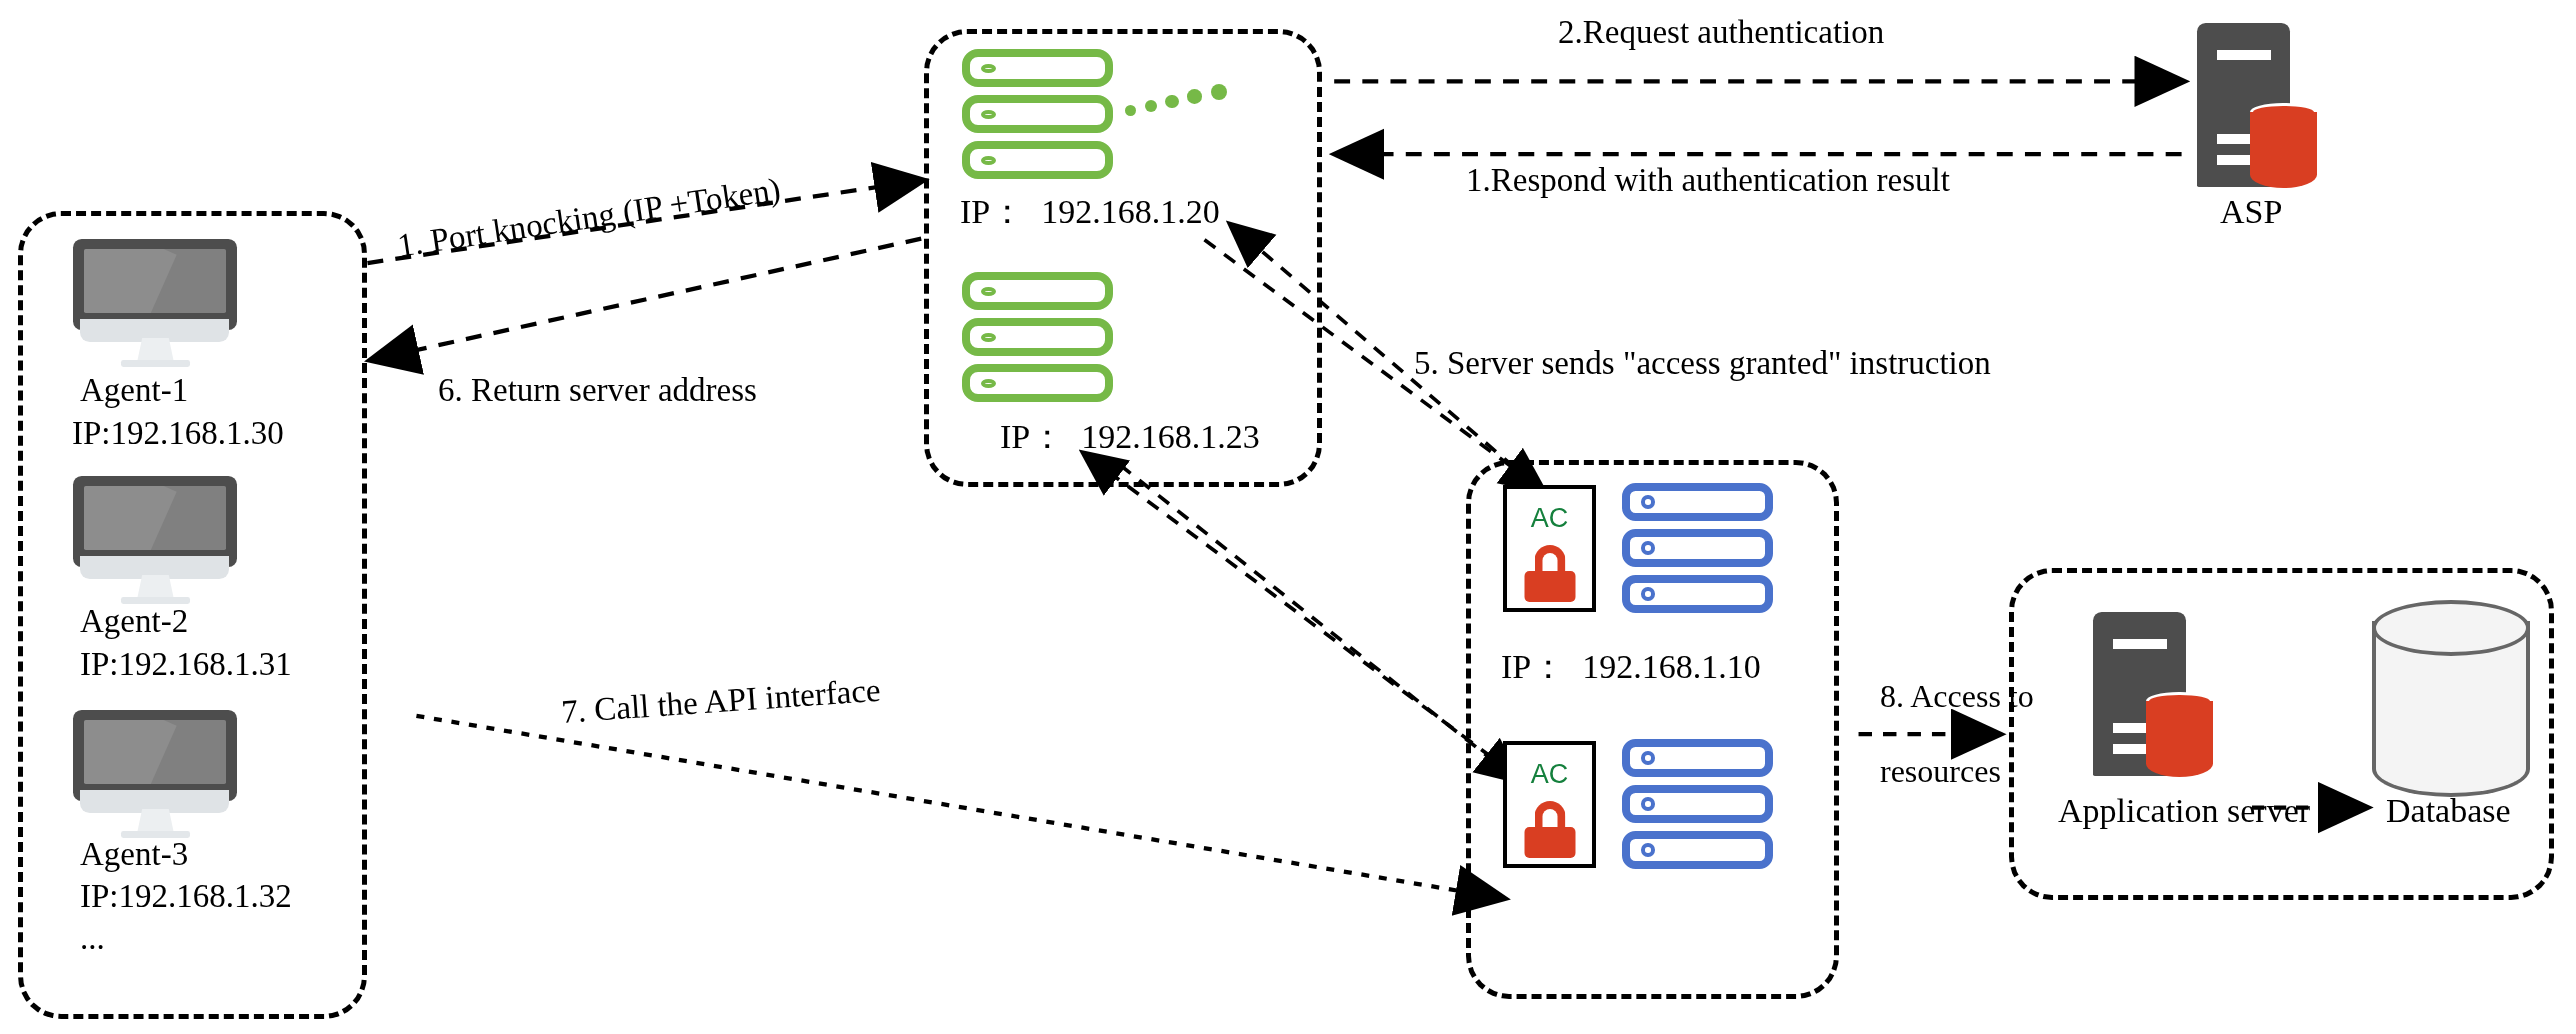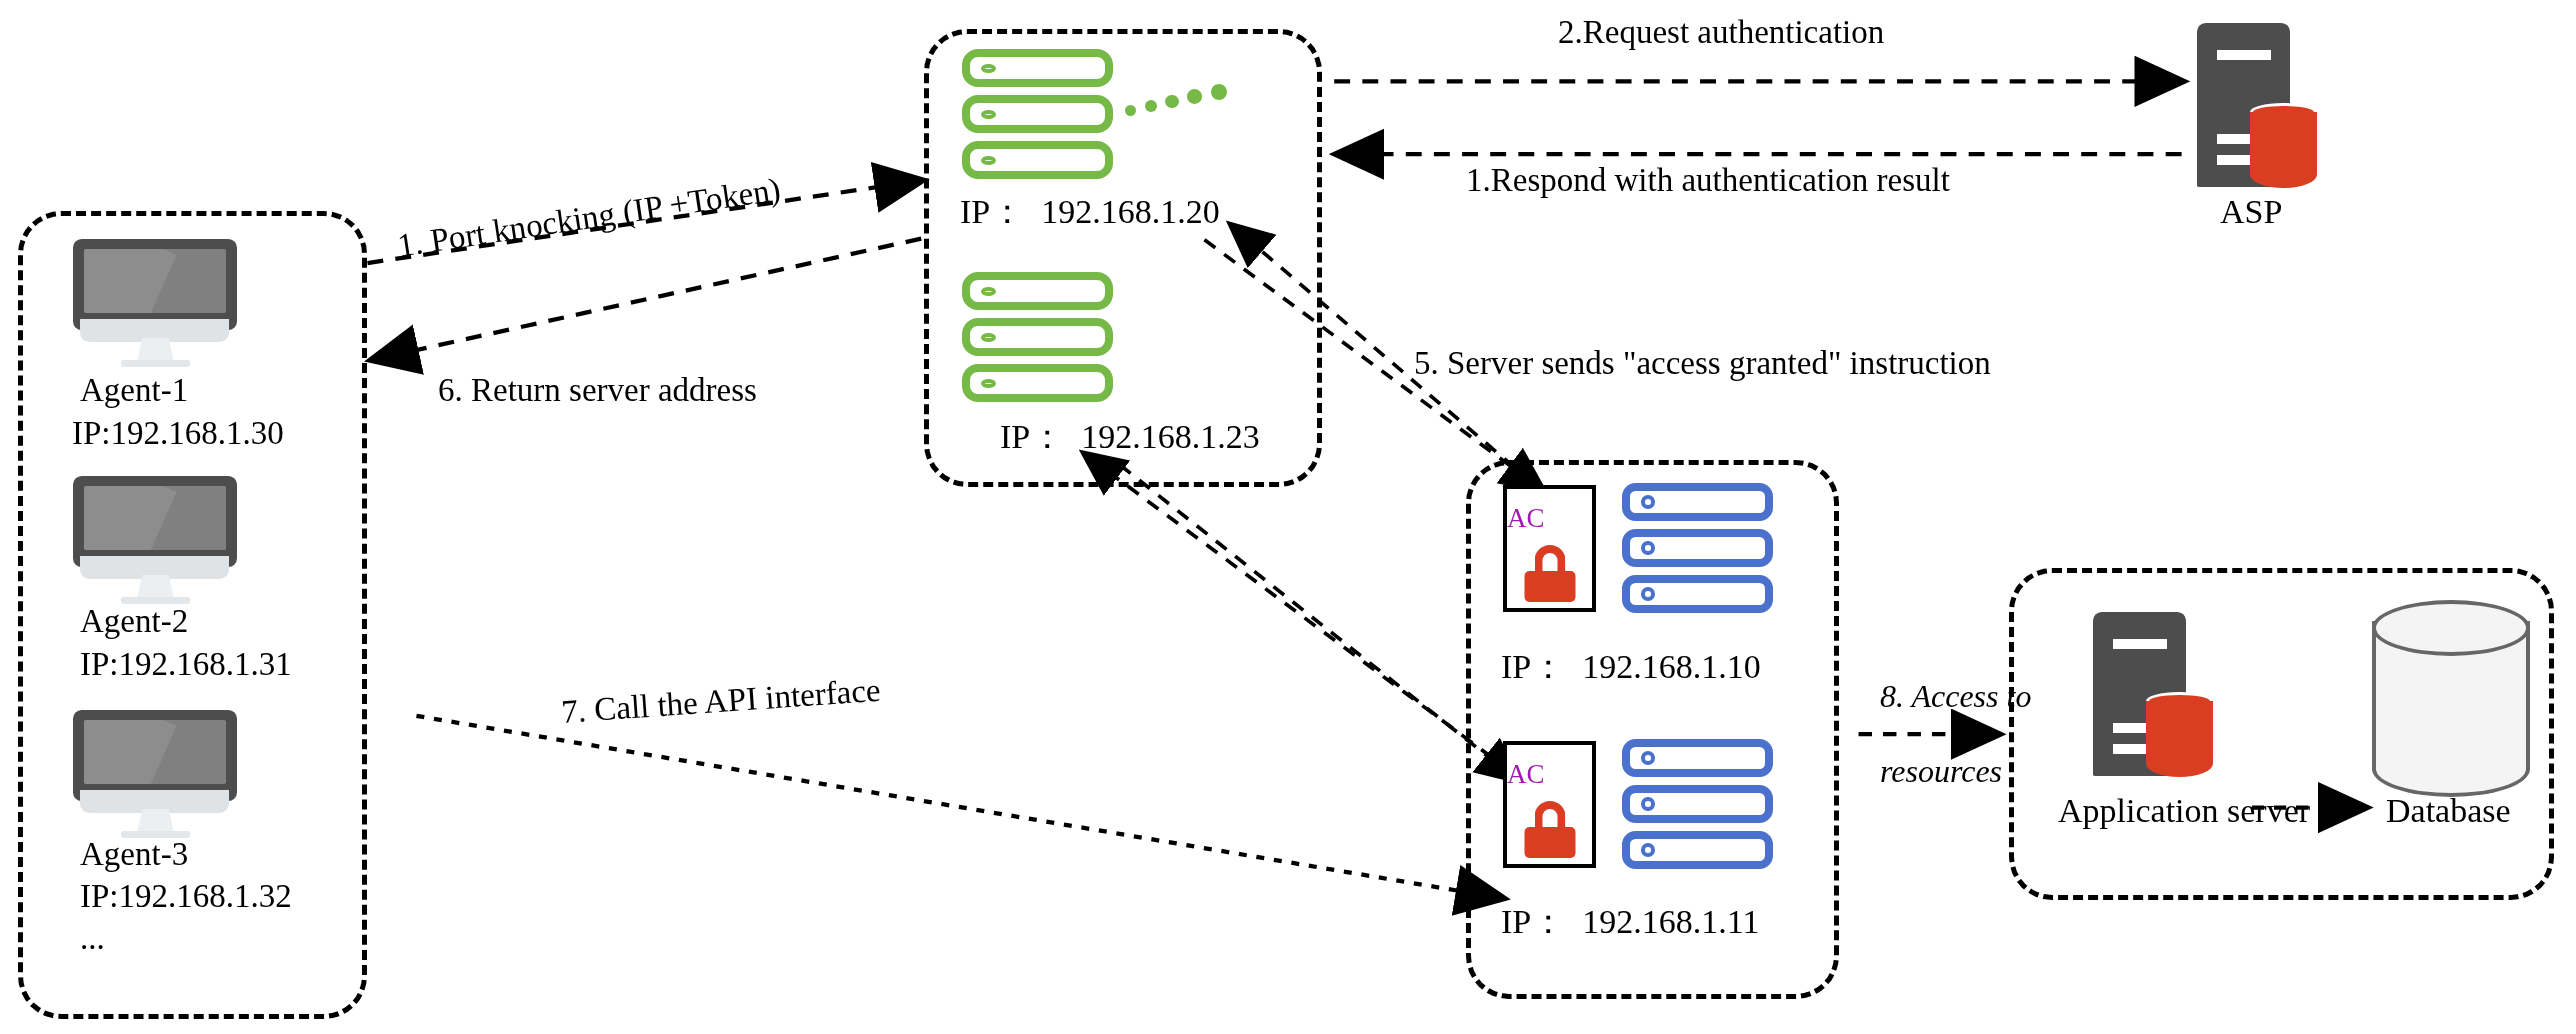--- a/index.html
+++ b/index.html
@@ -3,21 +3,21 @@
 <meta charset="utf-8">
 <style>
   html,body{margin:0;padding:0;background:#fff;}
   body{font-family:"Liberation Serif","DejaVu Serif",serif;}
   #stage{position:relative;width:2576px;height:1034px;background:#fff;overflow:hidden;}
   #wire{position:absolute;left:0;top:0;width:2576px;height:1034px;}
 
   .group-box{position:absolute;border:5.5px dashed #000;border-radius:43px;box-sizing:border-box;}
 
   .lbl{position:absolute;color:#000;white-space:pre;line-height:1.25;}
-  .f52{font-size:32px;font-style:italic;}
+  .f52{font-size:32px;}
   .f54{font-size:33px;}
   .f56{font-size:34px;}
 
   
   .monitor{position:absolute;width:164px;height:114px;}
   .mon-body{position:absolute;left:0;top:0;width:164px;height:91px;background:#4d4d4d;border-radius:8.6px;}
   .mon-screen{position:absolute;left:11px;top:9.8px;width:142px;height:64px;background:#808080;border-radius:1.8px;overflow:hidden;}
   .mon-screen:after{content:"";position:absolute;left:-24.5px;top:-18.4px;width:92px;height:141px;background:rgba(255,255,255,.10);transform:rotate(24deg);}
   .mon-chin{position:absolute;left:7.3px;top:80px;width:149px;height:23px;background:#dfe3e6;border-radius:0 0 9.8px 9.8px;}
   .mon-neck{position:absolute;left:64px;top:99px;width:37px;height:24.5px;background:#eceff1;clip-path:polygon(14% 0,86% 0,100% 100%,0 100%);}
@@ -30,21 +30,21 @@
   .rack .led{position:absolute;left:11px;top:6.7px;width:15.3px;height:9.2px;border:4.3px solid var(--rc);border-radius:50%;box-sizing:border-box;background:#fff;}
   .rack.blue .led{width:13.5px;height:13.5px;top:4.3px;border-width:4.3px;}
   .rack.blue .unit{border-radius:13.5px;}
 
   
   .gdots{position:absolute;}
   .gdots i{position:absolute;display:block;border-radius:50%;background:#76b947;}
 
   
   .acbox{position:absolute;width:93px;height:127px;border:4.3px solid #000;background:#fff;box-sizing:border-box;}
-  .acbox .ac-t{position:absolute;left:0;right:0;top:13.5px;font-size:27px;color:#a21caf;font-family:Liberation Serif, serif;}
+  .acbox .ac-t{position:absolute;left:0;right:0;top:13.5px;text-align:center;font-size:27px;color:#15803d;font-family:Liberation Sans, sans-serif;}
   .lock{position:absolute;left:50%;transform:translateX(-50%);top:56px;width:51px;height:56px;}
   .lock .shackle{position:absolute;left:10.4px;top:0;width:31px;height:32px;border:8.6px solid #d93e22;border-bottom:none;border-radius:16px 16px 0 0;box-sizing:border-box;}
   .lock .bdy{position:absolute;left:0;top:26px;width:51px;height:31px;background:#d93e22;border-radius:4.9px;}
 
   
   .tower{position:absolute;width:120px;height:164px;}
   .tower .case{position:absolute;left:0;top:0;width:93px;height:164px;background:#4d4d4d;border-radius:8.6px 8.6px 1.8px 1.8px;}
   .tower .slot{position:absolute;left:19.6px;width:54px;height:10.4px;background:#fff;}
   .tower .s1{top:27px;} .tower .s2{top:111px;} .tower .s3{top:132px;}
   .tower .db{position:absolute;left:53px;top:80px;width:67px;height:84px;}
@@ -204,21 +204,20 @@
     <div class="unit u1">
         <span class="led"></span>
       </div>
     <div class="unit u2">
         <span class="led"></span>
       </div>
     <div class="unit u3">
         <span class="led"></span>
       </div>
   </div>
-  <div class="lbl f56" style="left:1501px;top:901px;">IP：  192.168.1.11</div>
 
   <div class="group-box" style="left:2009px;top:568px;width:545px;height:332px;"></div>
 
   <div class="tower" style="left:2093px;top:612px;">
     <div class="case"></div>
     <div class="slot s1"></div>
       <div class="slot s2"></div>
       <div class="slot s3"></div>
     <div class="db">
         <div class="top"></div>

